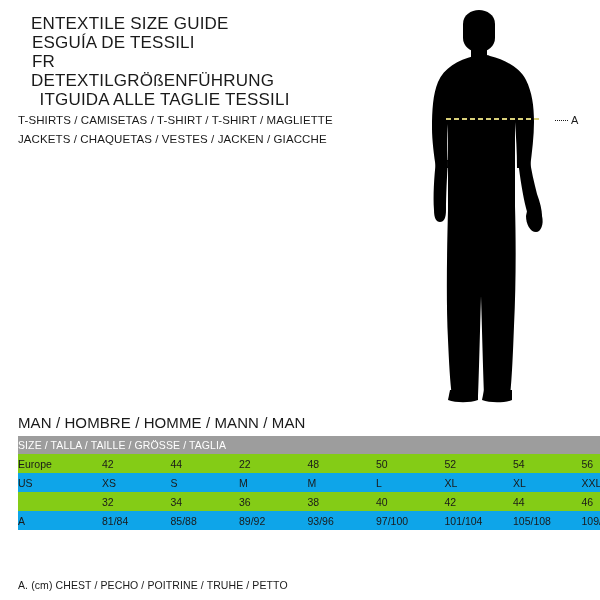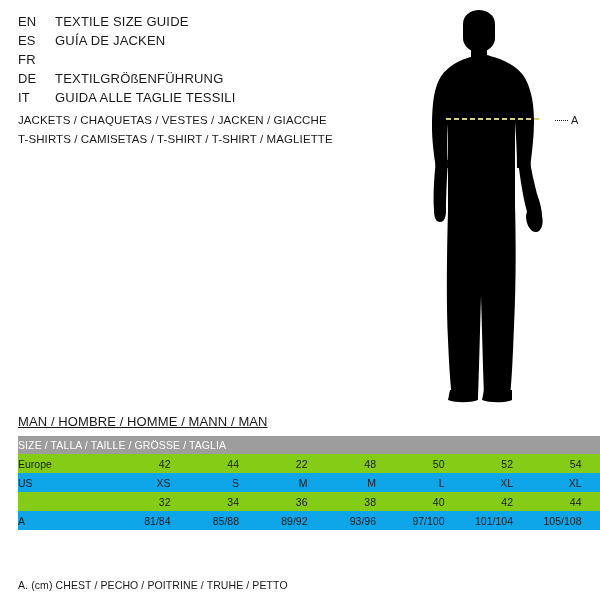--- a/index.html
+++ b/index.html
@@ -22,22 +22,23 @@
   .lang-block {
     position: absolute;
     left: 18px;
     top: 14px;
     width: 380px;
   }
   .lang-row {
     display: flex;
     align-items: baseline;
     height: 19px;
-    font-size: 13px;
+    font-size: 17px;
     letter-spacing: .2px;
+    text-align: right;
   }
   .lang-code {
     width: 37px;
     flex: 0 0 37px;
     color: #1a1a1a;
   }
   .lang-text {
     color: #1a1a1a;
     white-space: nowrap;
   }
@@ -79,24 +80,23 @@
     border-top: 1.5px dotted #1a1a1a;
     vertical-align: 3px;
     margin-right: 3px;
   }
 
   
   .man-heading {
     position: absolute;
     left: 18px;
     top: 414px;
-    font-size: 13px;
-    letter-spacing: .1px;
-    white-space: nowrap;
-    text-decoration: underline;
+    font-size: 15px;
+    letter-spacing: .1px;
+    white-space: nowrap;
   }
 
   .table-block {
     position: absolute;
     left: 18px;
     top: 436px;
     width: 564px;
   }
   table.sizes {
     border-collapse: collapse;
@@ -115,21 +115,21 @@
     padding: 3px 0 3px 0;
     height: 17px;
     font-size: 10.5px;
     letter-spacing: .1px;
   }
   table.sizes td {
     height: 19px;
     padding: 0;
     font-size: 10.5px;
     color: #1a1a1a;
-    text-align: right;
+    text-align: left;
     vertical-align: middle;
   }
   table.sizes td.lbl {
     text-align: left;
     padding-left: 0;
   }
   tr.r-light td { background: #84cc16; }
   tr.r-dark  td { background: #0ea5e9; }
 
   .footnote {
@@ -148,38 +148,38 @@
 
 <div class="page">
 
   <div class="lang-block">
     <div class="lang-row">
       <span class="lang-code">EN</span>
       <span class="lang-text">TEXTILE SIZE GUIDE</span>
     </div>
     <div class="lang-row">
       <span class="lang-code">ES</span>
-      <span class="lang-text">GUÍA DE JACKEN</span>
+      <span class="lang-text">GUÍA DE TESSILI</span>
     </div>
     <div class="lang-row">
       <span class="lang-code">FR</span>
     </div>
     <div class="lang-row">
       <span class="lang-code">DE</span>
       <span class="lang-text">TEXTILGRÖßENFÜHRUNG</span>
     </div>
     <div class="lang-row">
       <span class="lang-code">IT</span>
       <span class="lang-text">GUIDA ALLE TAGLIE TESSILI</span>
     </div>
   </div>
 
   <div class="garments">
+    <div class="garment-line">T-SHIRTS / CAMISETAS / T-SHIRT / T-SHIRT / MAGLIETTE</div>
     <div class="garment-line">JACKETS / CHAQUETAS / VESTES / JACKEN / GIACCHE</div>
-    <div class="garment-line">T-SHIRTS / CAMISETAS / T-SHIRT / T-SHIRT / MAGLIETTE</div>
   </div>
 
   <div class="figure-wrap">
     <svg width="200" height="400" viewBox="0 0 200 400">
 
       <path d="M63,14 C63,5 71,0 79,0 C87,0 95,5 95,14 L95,28 C95,36 88,42 79,42 C70,42 63,36 63,28 Z" fill="#000000"></path>
 
       <path d="M71,40 L87,40 L87,52 L71,52 Z" fill="#000000"></path>
 
       <path d="M74,46 C58,50 44,58 38,72 C33,84 32,100 32,118

